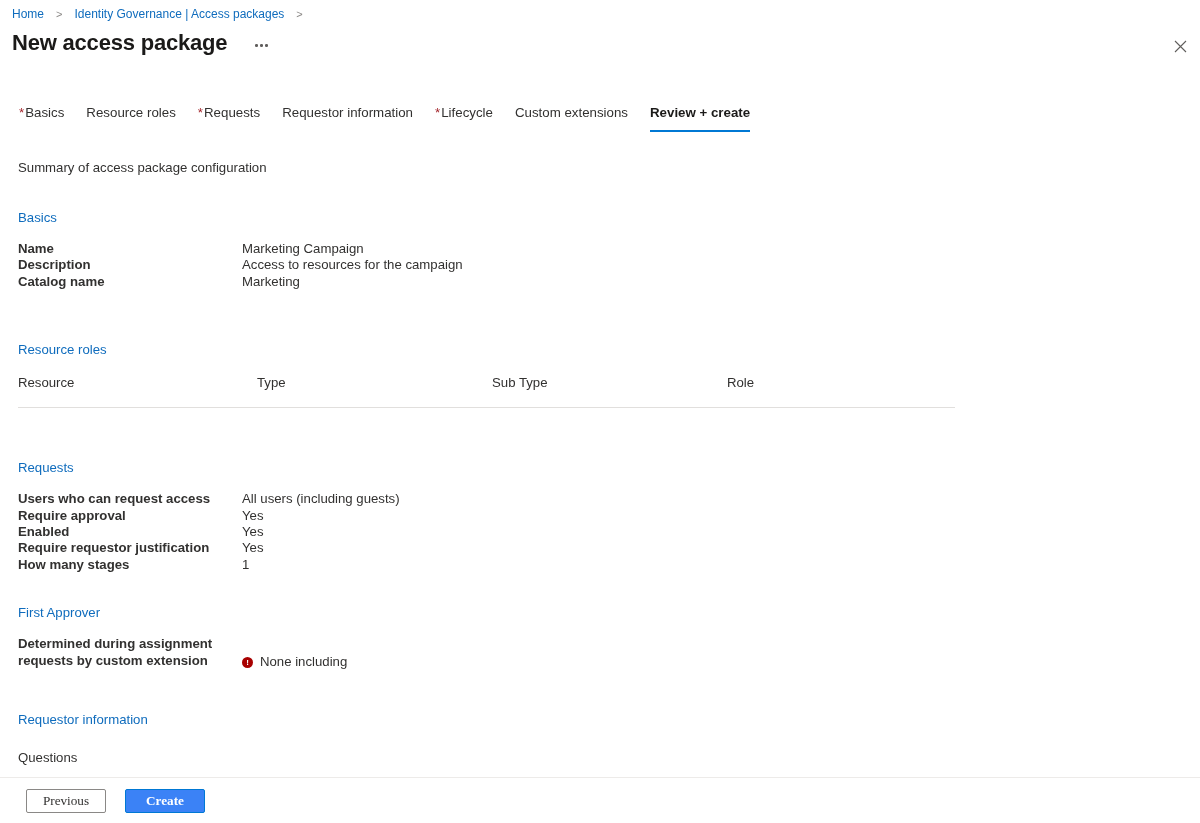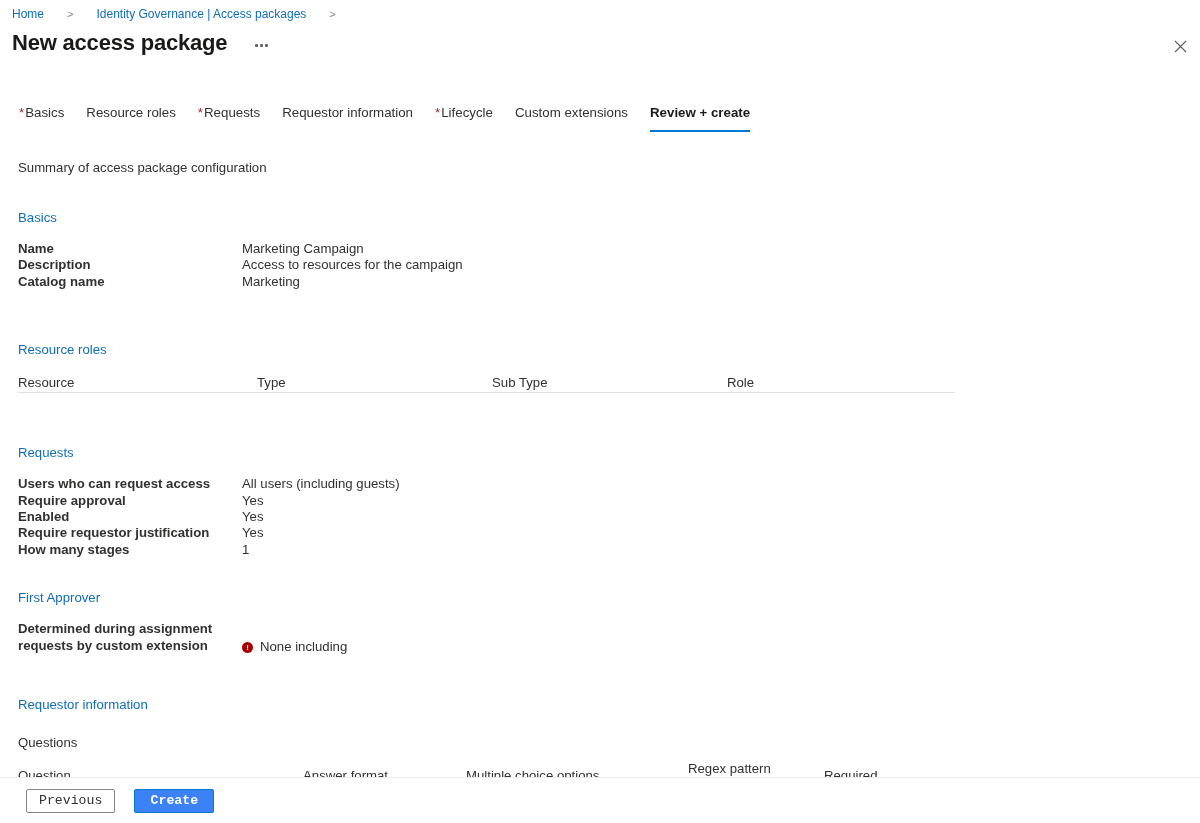--- a/index.html
+++ b/index.html
@@ -11,21 +11,21 @@
     font-family: "Segoe UI", "Liberation Sans", sans-serif;
     color: #323130;
     overflow: hidden;
   }
   .page { position: relative; width: 1200px; height: 823px; background:#fff; }
 
   
   .breadcrumb {
     position: absolute; left: 12px; top: 6px;
     font-size: 12px; line-height: 16px;
-    display: flex; align-items: center; gap: 23px;
+    display: flex; align-items: center; gap: 12px;
     white-space: nowrap;
   }
   .bc-link { color: #0f6cbd; cursor: pointer; }
   .bc-sep { color: #8a8886; font-size: 11px; }
 
   
   .title-row {
     position: absolute; left: 12px; top: 28px;
     display: flex; align-items: center; gap: 24px;
   }
@@ -85,21 +85,21 @@
   .kv-key {
     width: 224px; flex: 0 0 224px;
     font-weight: 600; font-size: 13.2px; color: #323130;
   }
   .kv-val { font-size: 13.2px; color: #323130; }
 
   
   .tbl { margin-left: 18px; width: 937px; }
   .tbl-head {
     display: flex; font-size: 13.2px; color: #323130;
-    border-bottom: 1px solid #e1dfdd; padding-bottom: 2px;
+    border-bottom: 1px solid #e1dfdd; padding-bottom: 17px;
   }
   .tbl-row {
     display: flex; font-size: 13.2px; color: #323130;
     border-bottom: 1px solid #e1dfdd;
     padding: 9px 0 10px 0;
   }
   .c-res  { width: 239px; flex: 0 0 239px; }
   .c-type { width: 235px; flex: 0 0 235px; }
   .c-sub  { width: 235px; flex: 0 0 235px; }
   .c-role { flex: 1 1 auto; }
@@ -125,21 +125,21 @@
   .footer-sep {
     position: absolute; left: 0; top: 777px; width: 1200px;
     height: 1px; background: #edebe9;
   }
   .footer {
     position: absolute; left: 0; top: 778px; width: 1200px; height: 45px;
     display: flex; align-items: center; gap: 19px; padding-left: 26px;
     background: #fff;
   }
   .btn {
-    font-family: Liberation Mono, monospace;
+    font-family: Liberation Serif, serif;
     font-size: 13.2px; line-height: 16px;
     height: 24px; min-width: 80px; padding: 0 12px;
     border-radius: 2px; cursor: pointer;
     display: inline-flex; align-items: center; justify-content: center;
   }
   .btn-secondary {
     background: #ffffff; color: #323130; border: 1px solid #8a8886;
   }
   .btn-primary {
     background: #3b82f6; color: #ffffff; border: 1px solid #0078d4;

